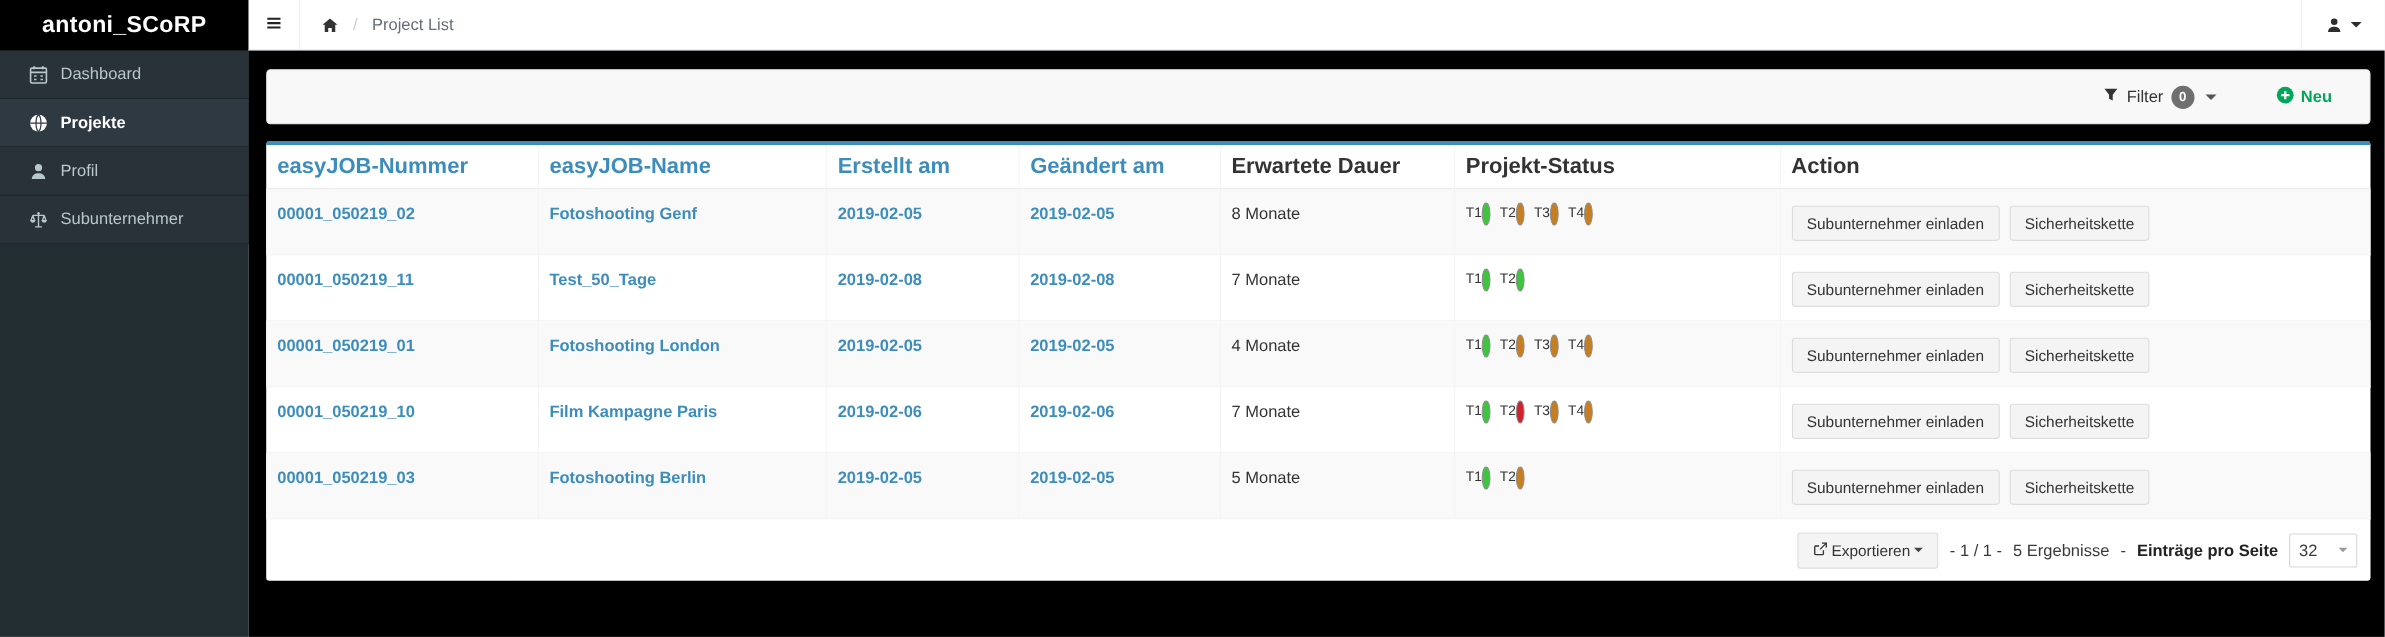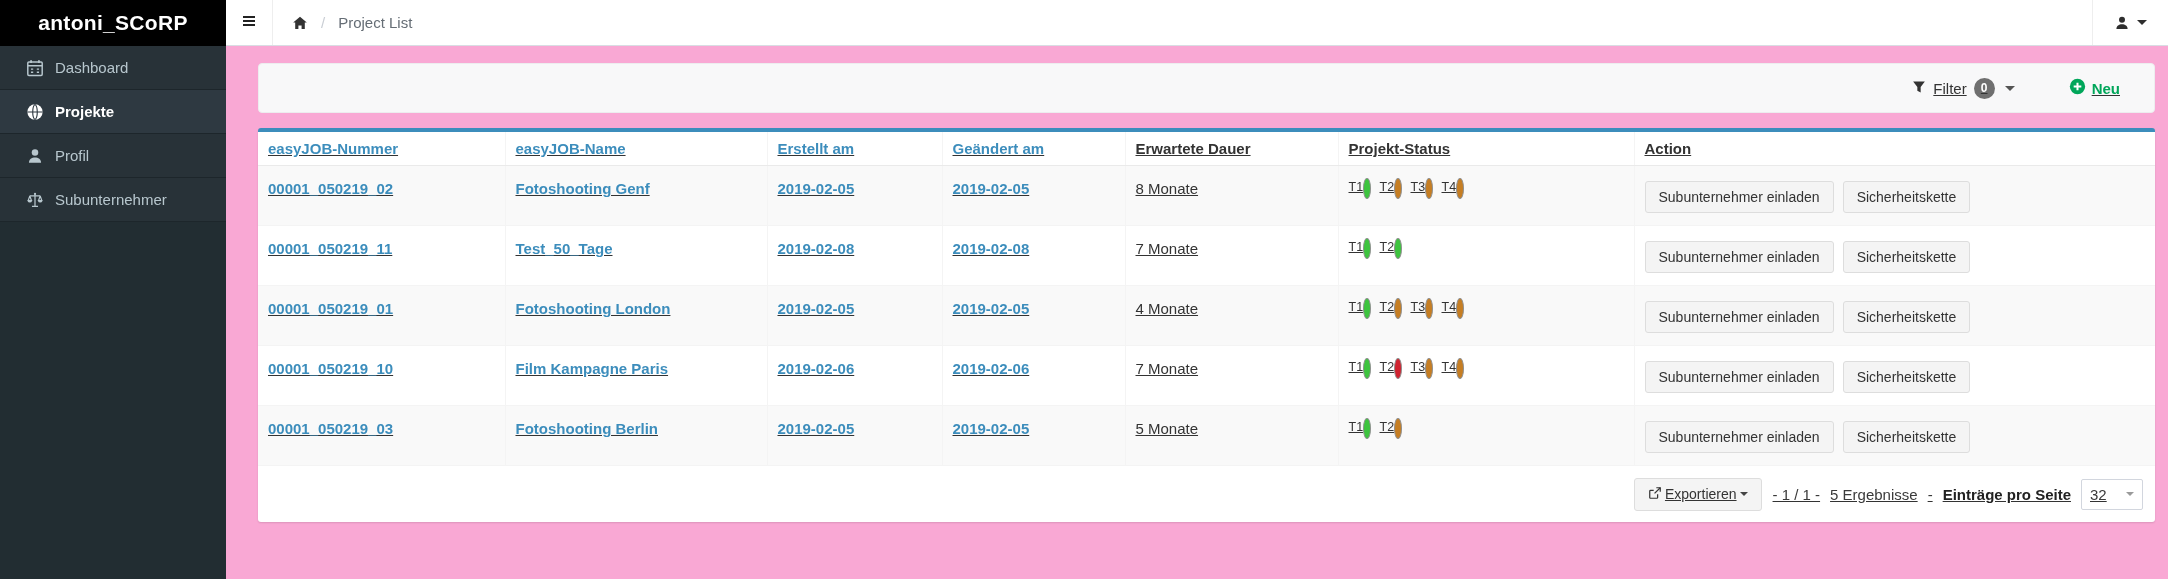--- a/index.html
+++ b/index.html
@@ -26,42 +26,42 @@
   .hamburger svg { width:16px; height:16px; }
   .breadcrumb { display:flex; align-items:center; margin-left:19px; font-size:15px; }
   .breadcrumb .icon { display:inline-flex; color:#333; cursor:pointer; }
   .breadcrumb .icon svg { width:16px; height:16px; }
   .crumb-sep { color:#c9ced4; margin:0 13px; }
   .crumb { color:#656d75; }
   .nav-right { margin-left:auto; height:100%; border-left:1px solid #eee; padding:0 21px;
                display:flex; align-items:center; gap:7px; color:#2e2e2e; cursor:pointer; }
   .nav-right svg.usr { width:16px; height:16px; }
 
-  .content { flex:1; padding:17px 13px 0 32px; background:#f9a8d4;text-decoration:underline; }
+  .content { flex:1; padding:17px 13px 0 16px; background:#000000; }
 
   
   .filter-card { height:50px; background:#f8f8f9; border:1px solid #ededef; border-radius:4px;
                  display:flex; align-items:center; justify-content:flex-end; padding-right:34px;
                  gap:54px; margin-bottom:15px; }
   .filter-ctl { display:flex; align-items:center; gap:7px; color:#333; cursor:pointer; font-size:15px; }
   .filter-ctl svg { width:14px; height:14px; }
   .badge-count { width:21px; height:21px; border-radius:50%; background:#6f6f6f; color:#fff;
                  font-size:12px; font-weight:bold; display:flex; align-items:center; justify-content:center; }
   .caret { display:inline-block; width:0; height:0; border-left:5px solid transparent;
            border-right:5px solid transparent; border-top:5px solid currentColor; }
   .filter-ctl .caret { color:#555; margin-left:3px; }
   .new-link { display:flex; align-items:center; gap:6px; font-weight:bold; font-size:15px;
               text-decoration:none; cursor:pointer; }
   .new-link svg { width:17px; height:17px; }
 
   
   .table-card { background:#fff; border-radius:3px; border-top:4px solid #3c8dbc;
                 box-shadow:0 1px 2px rgba(0,0,0,.12); }
   table { width:100%; border-collapse:collapse; table-layout:fixed; }
-  th { text-align:left; font-size:15px; padding:8px 10px; height:33px;
+  th { text-align:left; font-size:20px; padding:8px 10px; height:33px;
        border-right:1px solid #f4f4f4; border-bottom:1px solid #eaeaea; }
   th.th-link { color:#3c8dbc; cursor:pointer; }
   th.th-plain { color:#333; }
   th:last-child, td:last-child { border-right:none; }
   td { height:60px; vertical-align:top; padding:14px 10px 6px; font-size:15px;
        border-right:1px solid #f4f4f4; border-bottom:1px solid #f4f4f4; }
   tbody tr:nth-child(odd) { background:#f9f9f9; }
   .cell-link { color:#3c8dbc; font-weight:bold; text-decoration:none; cursor:pointer; }
   .cell-plain { color:#333; }
 

